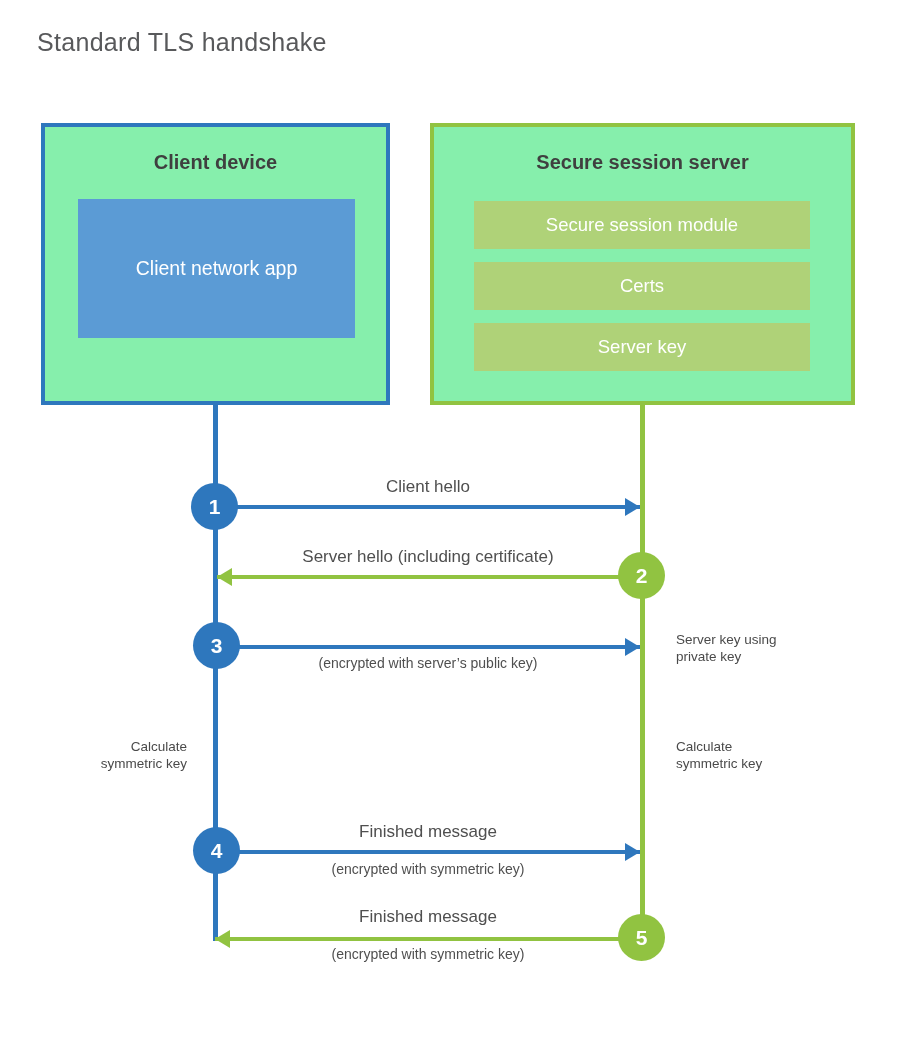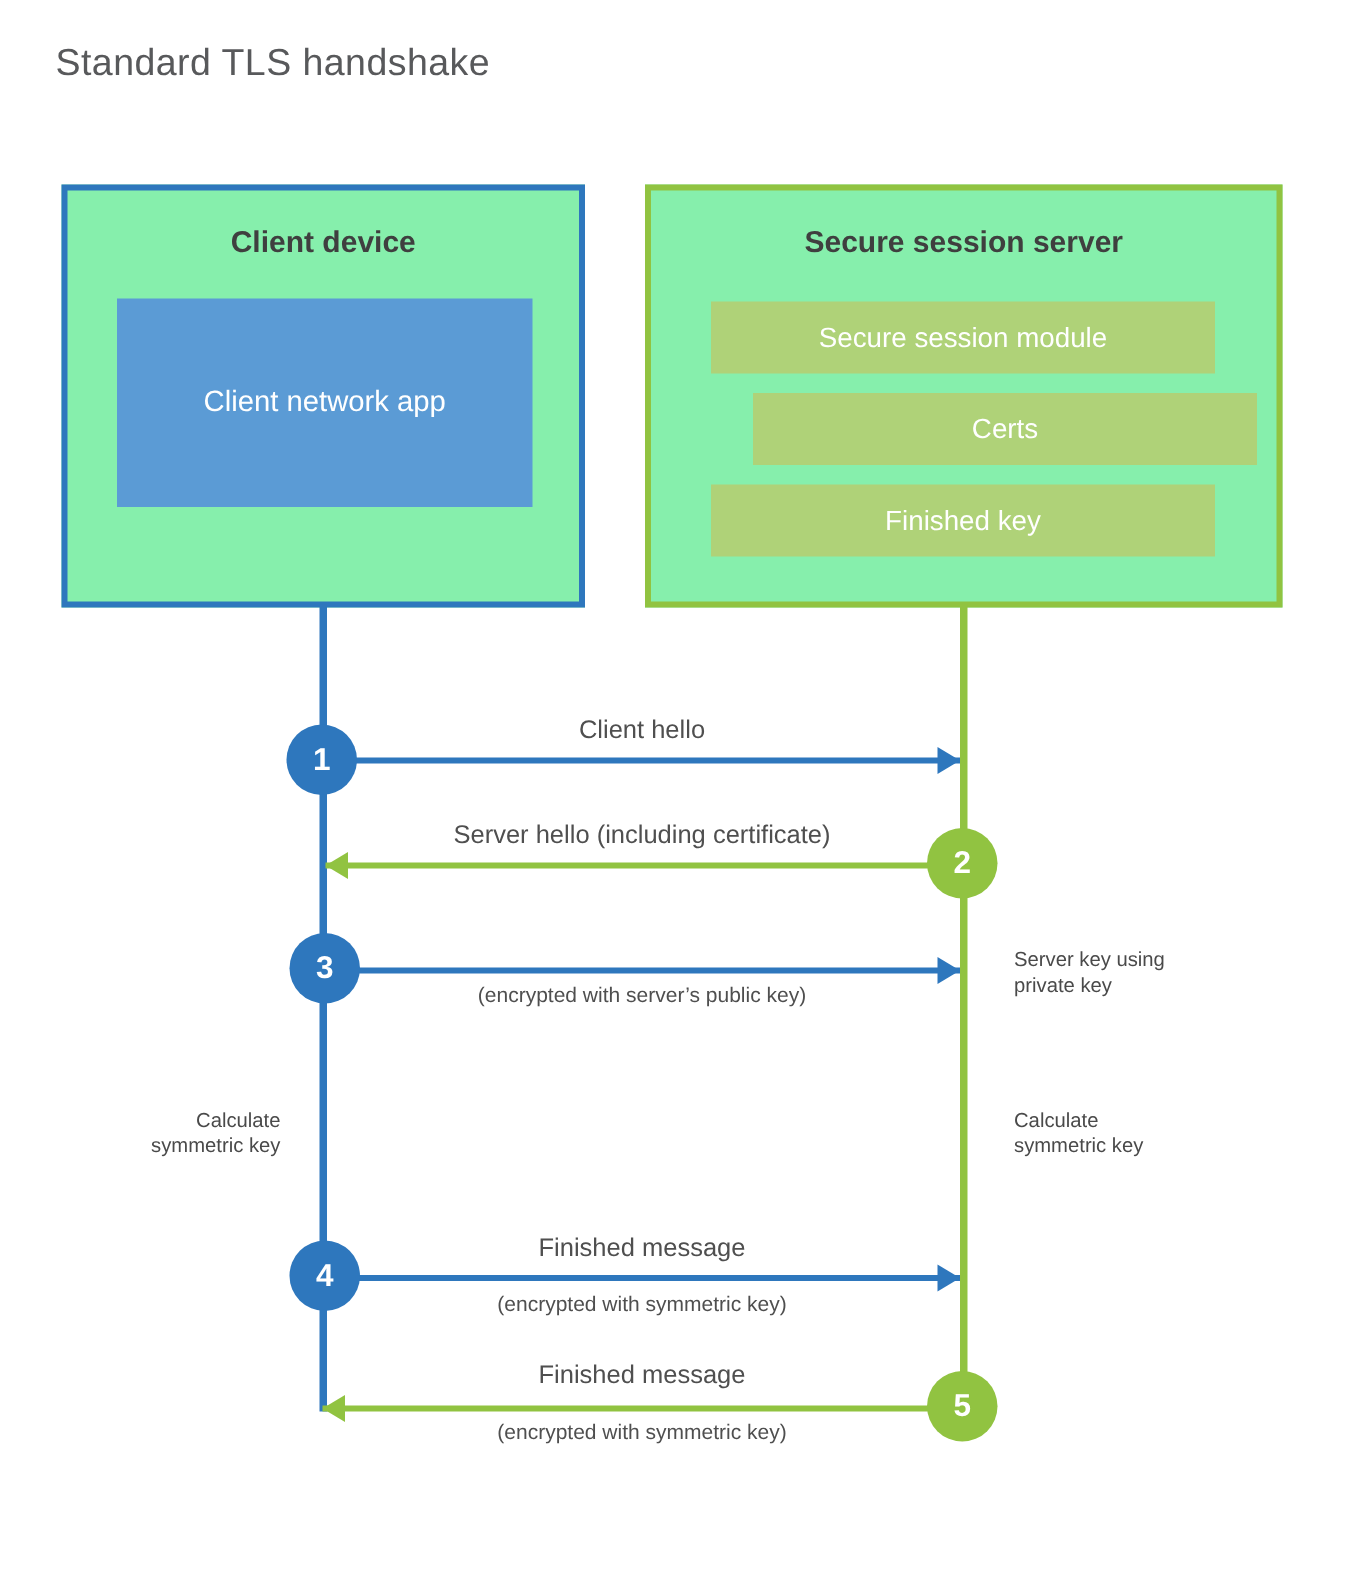--- a/index.html
+++ b/index.html
@@ -54,21 +54,21 @@
   .green-module {
     position: absolute;
     left: 40px;
     width: 336px; height: 48px;
     background: var(--greenFill, #AFD278);
     display: flex; align-items: center; justify-content: center;
     color: #ffffff;
     font-size: 18.5px;
   }
   .gm1 { top: 74px; }
-  .gm2 { top: 135px; margin-left: 28px; }
+  .gm2 { top: 135px; }
   .gm3 { top: 196px; }
   
   .lifeline { position: absolute; width: 5px; }
   .blue-line  { left: 213px; top: 403px; height: 538px; background: var(--blue, #2E77BD); }
   .green-line { left: 640px; top: 403px; height: 535px; background: var(--green, #91C341); }
   
   .arrow { position: absolute; height: 4px; }
   .arrow.blue  { background: var(--blue, #2E77BD); }
   .arrow.green { background: var(--green, #91C341); }
   .a1 { left: 216px; top: 505px; width: 424px; }
@@ -147,21 +147,21 @@
     <div class="box-title">Client device</div>
     <div class="blue-module">
       <span>Client network app</span>
     </div>
   </div>
 
   <div class="box green-box">
     <div class="box-title">Secure session server</div>
     <div class="green-module gm1">Secure session module</div>
     <div class="green-module gm2">Certs</div>
-    <div class="green-module gm3">Finished key</div>
+    <div class="green-module gm3">Server key</div>
   </div>
 
   <div class="lifeline blue-line"></div>
   <div class="lifeline green-line"></div>
 
   <div class="msg-label l1">Client hello</div>
   <div class="arrow blue a1">
     <span class="head right"></span>
   </div>
   <div class="badge blue b1">1</div>

